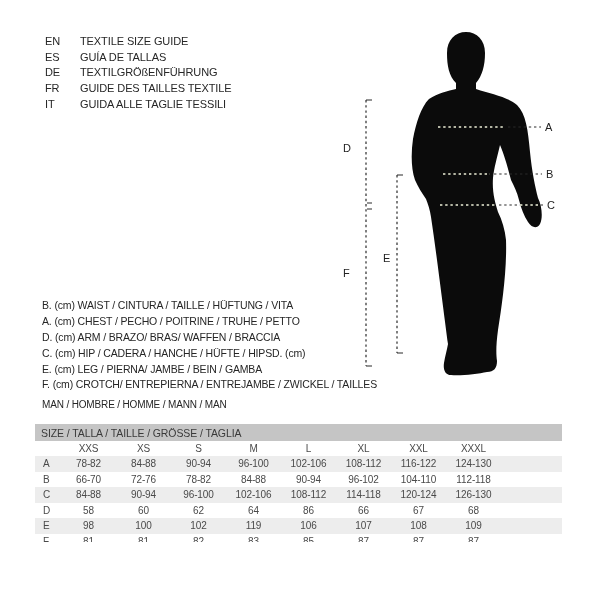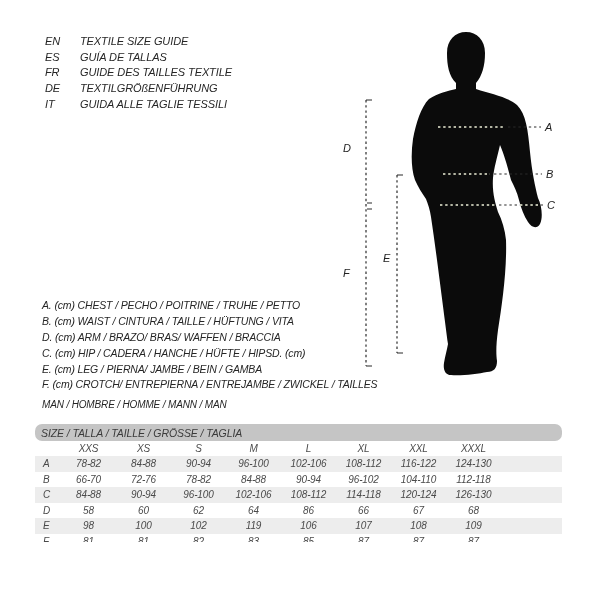--- a/index.html
+++ b/index.html
@@ -1,38 +1,38 @@
 <!DOCTYPE html>
 <html><head>
 <meta charset="utf-8">
 <style>
   html,body { margin:0; padding:0; background:#fff; }
   .canvas {
     position:relative; width:600px; height:542px; background:#ffffff;
     font-family:"Liberation Sans", sans-serif; overflow:hidden;
-    color:#262626;font-style:italic; -webkit-font-smoothing:antialiased;
+    color:#262626; -webkit-font-smoothing:antialiased;
   }
 
   
   .lang-block { position:absolute; left:45px; top:33px; font-size:11px; letter-spacing:-0.1px; }
   .lang-row { display:flex; height:15.7px; align-items:center; }
   .lang-code { width:35px; }
 
   
   .legend-block { position:absolute; left:42px; top:297px; font-size:10.5px; letter-spacing:-0.15px; }
   .legend-item { height:15.9px; display:flex; align-items:center; white-space:nowrap; }
   .category-line { position:absolute; left:42px; top:399px; font-size:10px; letter-spacing:-0.15px; }
 
   
   .figure { position:absolute; left:330px; top:20px; }
   .figure text { font-family:"Liberation Sans", sans-serif; font-size:11px; fill:#222; }
 
   
   .size-table { position:absolute; left:35px; top:424px; width:527px; font-size:10px; color:#4a4a4a; letter-spacing:-0.1px; }
-  .band { height:17px; background:#c5c5c5; display:flex; align-items:center; padding-left:6px; color:#3a3a3a; font-size:10.5px;border-radius:7px; }
+  .band { height:17px; background:#c5c5c5; display:flex; align-items:center; padding-left:6px; color:#3a3a3a; font-size:10.5px; }
   .trow { display:grid; grid-template-columns:26px repeat(8,55px) 1fr; height:15.5px; align-items:center; }
   .trow.thead { height:15px; }
   .trow.alt { background:#ededed; }
   .cell { text-align:center; }
   .rlabel { text-align:left; padding-left:8px; }
 </style>
 </head>
 <body>
 
 <div class="canvas">
@@ -42,39 +42,39 @@
     <span class="lang-code">EN</span>
     <span class="lang-title">TEXTILE SIZE GUIDE</span>
   </div>
 
   <div class="lang-row">
     <span class="lang-code">ES</span>
     <span class="lang-title">GUÍA DE TALLAS</span>
   </div>
 
   <div class="lang-row">
+    <span class="lang-code">DE</span>
+    <span class="lang-title">TEXTILGRÖßENFÜHRUNG</span>
+  </div>
+
+  <div class="lang-row">
     <span class="lang-code">FR</span>
     <span class="lang-title">GUIDE DES TAILLES TEXTILE</span>
   </div>
 
   <div class="lang-row">
-    <span class="lang-code">DE</span>
-    <span class="lang-title">TEXTILGRÖßENFÜHRUNG</span>
-  </div>
-
-  <div class="lang-row">
     <span class="lang-code">IT</span>
     <span class="lang-title">GUIDA ALLE TAGLIE TESSILI</span>
   </div>
 </div>
 
   <div class="legend-block">
+  <div class="legend-item">B. (cm) WAIST / CINTURA / TAILLE / HÜFTUNG / VITA</div>
+
   <div class="legend-item">A. (cm) CHEST / PECHO / POITRINE / TRUHE / PETTO</div>
-
-  <div class="legend-item">B. (cm) WAIST / CINTURA / TAILLE / HÜFTUNG / VITA</div>
 
   <div class="legend-item">D. (cm) ARM / BRAZO/ BRAS/ WAFFEN / BRACCIA</div>
 
   <div class="legend-item">C. (cm) HIP / CADERA / HANCHE / HÜFTE / HIPSD. (cm)</div>
 
   <div class="legend-item">E. (cm) LEG / PIERNA/ JAMBE / BEIN / GAMBA</div>
 
   <div class="legend-item">F. (cm) CROTCH/ ENTREPIERNA / ENTREJAMBE / ZWICKEL / TAILLES</div>
 </div>
 

